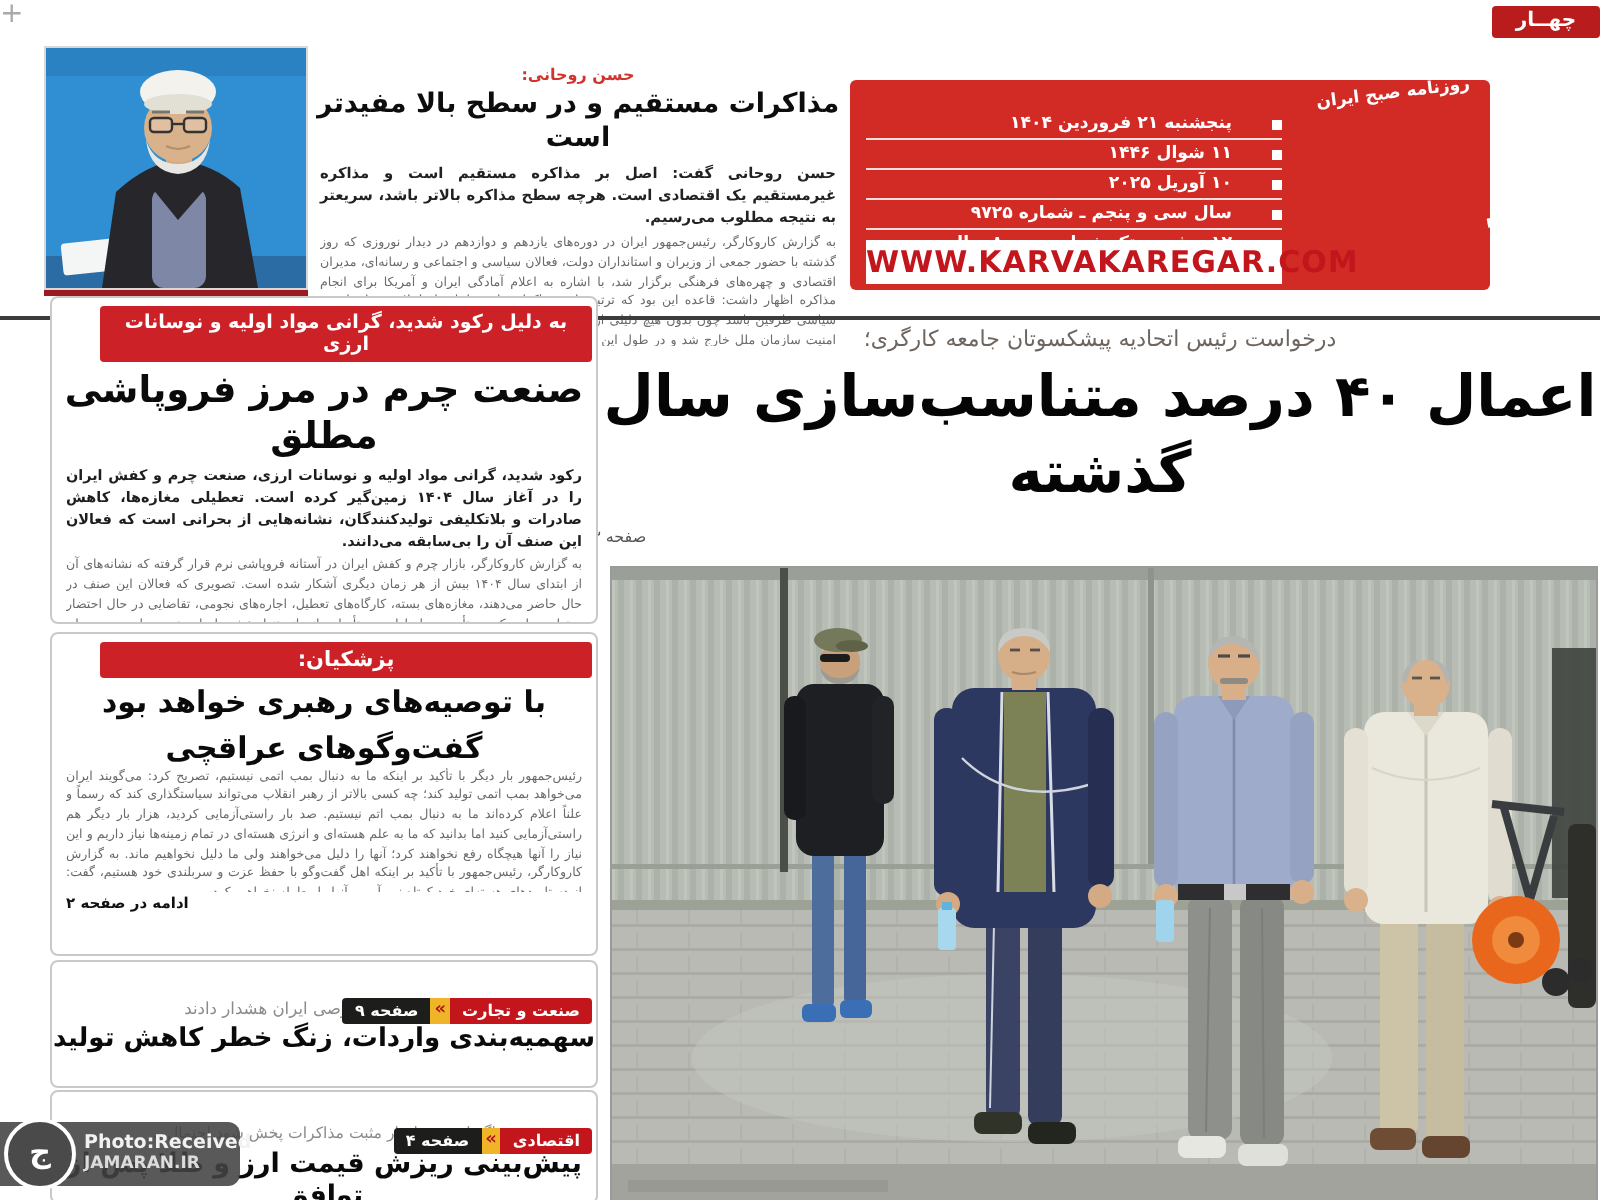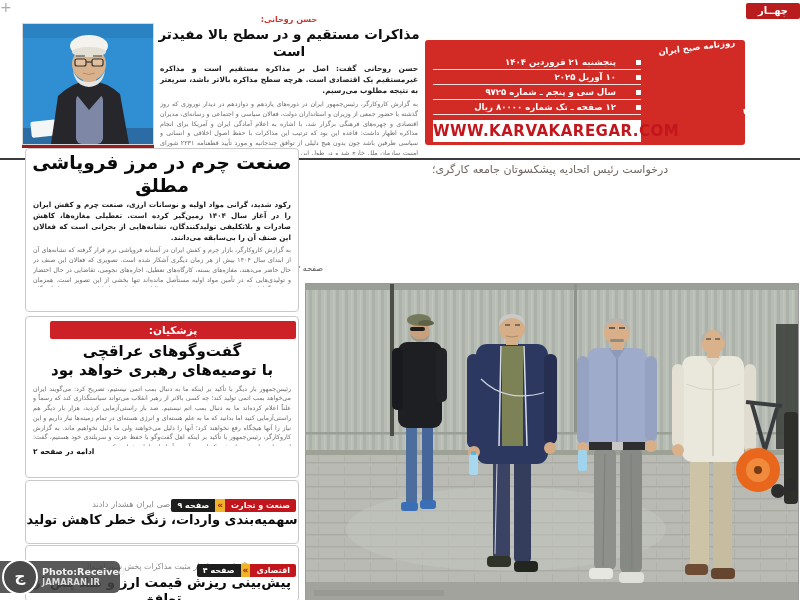--- a/index.html
+++ b/index.html
@@ -10,21 +10,21 @@
   }
   .abs{position:absolute;}
 
   
   .crop-mark{left:0;top:0;width:14px;height:14px;color:#aaa;font-size:14px;line-height:14px;direction:ltr;}
 
   
   .rouhani-photo{left:22px;top:23px;width:130px;height:120px;border:1px solid #d8d8d8;overflow:hidden;background:#2f8fd2;}
   .rouhani-underline{left:22px;top:145px;width:132px;height:3px;background:#9b1c20;}
 
-  .top-article{left:158px;top:15px;width:262px;height:142px;text-align:center;overflow:hidden;}
+  .top-article{left:158px;top:33px;width:262px;height:142px;text-align:center;overflow:hidden;}
   .top-article .kicker{color:#d0342c;font-size:8px;font-weight:bold;margin-bottom:2px;}
   .top-article .headline{color:#0d0d0d;font-size:13.5px;font-weight:bold;line-height:1.25;margin-bottom:3px;}
   .top-article .lead{color:#222;font-size:7.4px;font-weight:bold;text-align:justify;line-height:1.5;margin:0 2px 3px;}
   .top-article .body{color:#6a6a6a;font-size:6.3px;text-align:justify;line-height:1.55;height:56px;overflow:hidden;margin:0 2px;}
 
   .masthead{left:425px;top:40px;width:320px;height:105px;background:#d22a25;border-radius:3px;overflow:hidden;}
   .masthead-tagline{position:absolute;right:10px;top:2px;color:#fff;font-size:8.5px;font-weight:bold;transform:rotate(-7deg);white-space:nowrap;}
   .masthead-title-svg{position:absolute;right:-6px;top:8px;width:180px;height:96px;}
   .masthead-dates{position:absolute;left:8px;top:15px;width:208px;}
   .masthead-dates .row{display:flex;align-items:center;justify-content:flex-start;gap:20px;
@@ -134,40 +134,45 @@
     <svg class="masthead-title-svg" viewBox="0 0 180 96">
       <text x="172" y="66" text-anchor="end" fill="#ffffff" font-family="DejaVu Sans, sans-serif" font-size="37" font-weight="bold" transform="rotate(-10 120 55)">کار و کارگر</text>
     </svg>
     <div class="masthead-dates">
       <div class="row">
           <span class="bullet"></span>
           <span>پنجشنبه ۲۱ فروردین ۱۴۰۴</span>
         </div>
       <div class="row">
           <span class="bullet"></span>
+          <span>۱۱ شوال ۱۴۴۶</span>
+        </div>
+      <div class="row">
+          <span class="bullet"></span>
           <span>۱۰ آوریل ۲۰۲۵</span>
         </div>
       <div class="row">
           <span class="bullet"></span>
           <span>سال سی و پنجم ـ شماره ۹۷۲۵</span>
         </div>
       <div class="row">
           <span class="bullet"></span>
           <span>۱۲ صفحه ـ تک شماره ۸۰۰۰۰ ریال</span>
         </div>
     </div>
     <div class="masthead-site">WWW.KARVAKAREGAR.COM</div>
   </div>
 
   <div class="abs corner-tag">چهــار</div>
 
   <div class="abs top-rule"></div>
 
   <div class="abs lead-story">
     <div class="kicker">درخواست رئیس اتحادیه پیشکسوتان جامعه کارگری؛</div>
+    <div class="h1">اعمال ۴۰ درصد متناسب‌سازی سال گذشته</div>
   </div>
   <div class="abs lead-page-ref">صفحه ۳</div>
 
   <div class="abs main-photo">
     <svg width="492" height="317" viewBox="0 0 492 317">
       <defs>
         <pattern id="corr" width="9" height="12" patternUnits="userSpaceOnUse">
           <rect width="9" height="12" fill="none"></rect>
           <rect x="3" width="3" height="12" fill="#a8aea5" opacity="0.75"></rect>
           <rect x="0" width="1.5" height="12" fill="#c6cbc2" opacity="0.6"></rect>
@@ -288,30 +293,31 @@
         <circle cx="452" cy="186" r="22" fill="#e9671c"></circle>
         <circle cx="452" cy="186" r="12" fill="#f08a3c"></circle>
         <circle cx="452" cy="186" r="4" fill="#7a3a12"></circle>
         <circle cx="472" cy="207" r="7" fill="#2c2c2c"></circle>
         <circle cx="484" cy="201" r="6" fill="#2c2c2c"></circle>
       </g>
     </svg>
   </div>
 
   <div class="abs art-box box1">
+    <div class="red-banner">به دلیل رکود شدید، گرانی مواد اولیه و نوسانات ارزی</div>
     <div class="art-headline">صنعت چرم در مرز فروپاشی مطلق</div>
     <div class="art-lead">رکود شدید، گرانی مواد اولیه و نوسانات ارزی، صنعت چرم و کفش ایران را در آغاز سال ۱۴۰۴ زمین‌گیر کرده است. تعطیلی مغازه‌ها، کاهش صادرات و بلاتکلیفی تولیدکنندگان، نشانه‌هایی از بحرانی است که فعالان این صنف آن را بی‌سابقه می‌دانند.</div>
     <div class="art-body">به گزارش کاروکارگر، بازار چرم و کفش ایران در آستانه فروپاشی نرم قرار گرفته که نشانه‌های آن از ابتدای سال ۱۴۰۴ بیش از هر زمان دیگری آشکار شده است. تصویری که فعالان این صنف در حال حاضر می‌دهند، مغازه‌های بسته، کارگاه‌های تعطیل، اجاره‌های نجومی، تقاضایی در حال احتضار و تولیدی‌هایی که در تأمین مواد اولیه مستأصل مانده‌اند تنها بخشی از این تصویر است. همزمان سیاست‌گذاران اقتصادی به‌ویژه در حوزه نرخ ارز، مالیات و واردات مواد اولیه و بیمه به تولیدکنندگان فشار وارد کرده‌اند و نوسانات شدید نرخ ارز قدرت برنامه‌ریزی را از همه فعالان اقتصادی از جمله فعالان حوزه چرم و کفش گرفته و در واقع اعتماد به آینده را در بازار تضعیف کرده است.</div>
 
   </div>
 
   <div class="abs art-box box2">
     <div class="red-banner">پزشکیان:</div>
+    <div class="art-headline" style="margin-top:0;">با توصیه‌های رهبری خواهد بود</div>
     <div class="art-headline" style="margin-bottom:0;">گفت‌وگوهای عراقچی</div>
-    <div class="art-headline" style="margin-top:0;">با توصیه‌های رهبری خواهد بود</div>
     <div class="art-body">رئیس‌جمهور بار دیگر با تأکید بر اینکه ما به دنبال بمب اتمی نیستیم، تصریح کرد: می‌گویند ایران می‌خواهد بمب اتمی تولید کند؛ چه کسی بالاتر از رهبر انقلاب می‌تواند سیاستگذاری کند که رسماً و علناً اعلام کرده‌اند ما به دنبال بمب اتم نیستیم. صد بار راستی‌آزمایی کردید، هزار بار دیگر هم راستی‌آزمایی کنید اما بدانید که ما به علم هسته‌ای و انرژی هسته‌ای در تمام زمینه‌ها نیاز داریم و این نیاز را آنها هیچگاه رفع نخواهند کرد؛ آنها را دلیل می‌خواهند ولی ما دلیل نخواهیم ماند. به گزارش کاروکارگر، رئیس‌جمهور با تأکید بر اینکه اهل گفت‌وگو با حفظ عزت و سربلندی خود هستیم، گفت: از دستاوردهای هسته‌ای خود کوتاه نمی‌آییم و آنها را معامله نخواهیم کرد.</div>
     <div class="art-cont">ادامه در صفحه ۲</div>
   </div>
 
   <div class="abs art-box box3">
     <div class="section-tag">
       <span class="tag-page">صفحه ۹</span>
       <span class="tag-chev">«</span>
       <span class="tag-name">صنعت و تجارت</span>
     </div>

